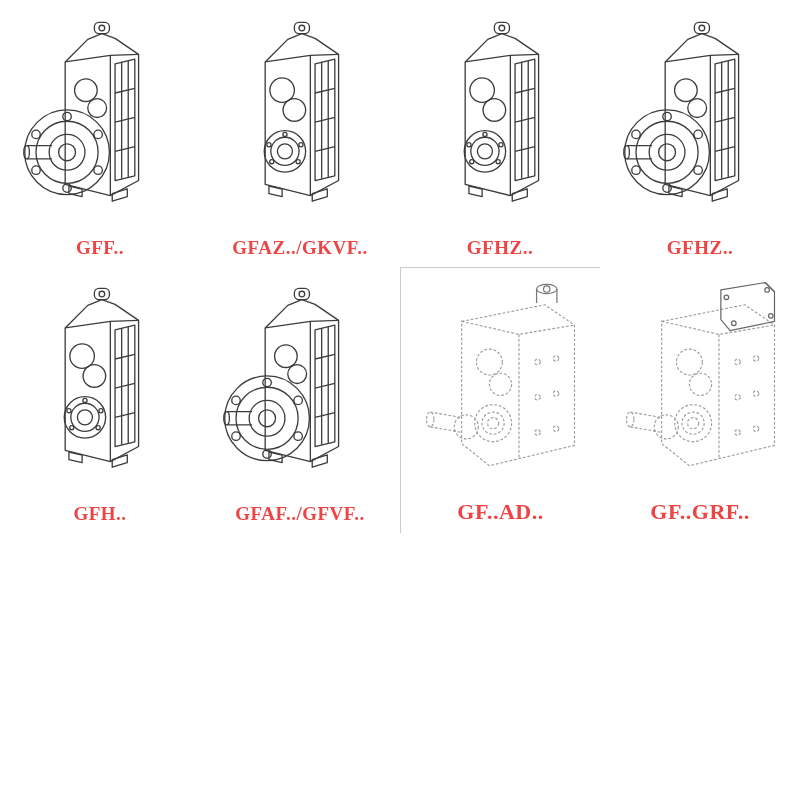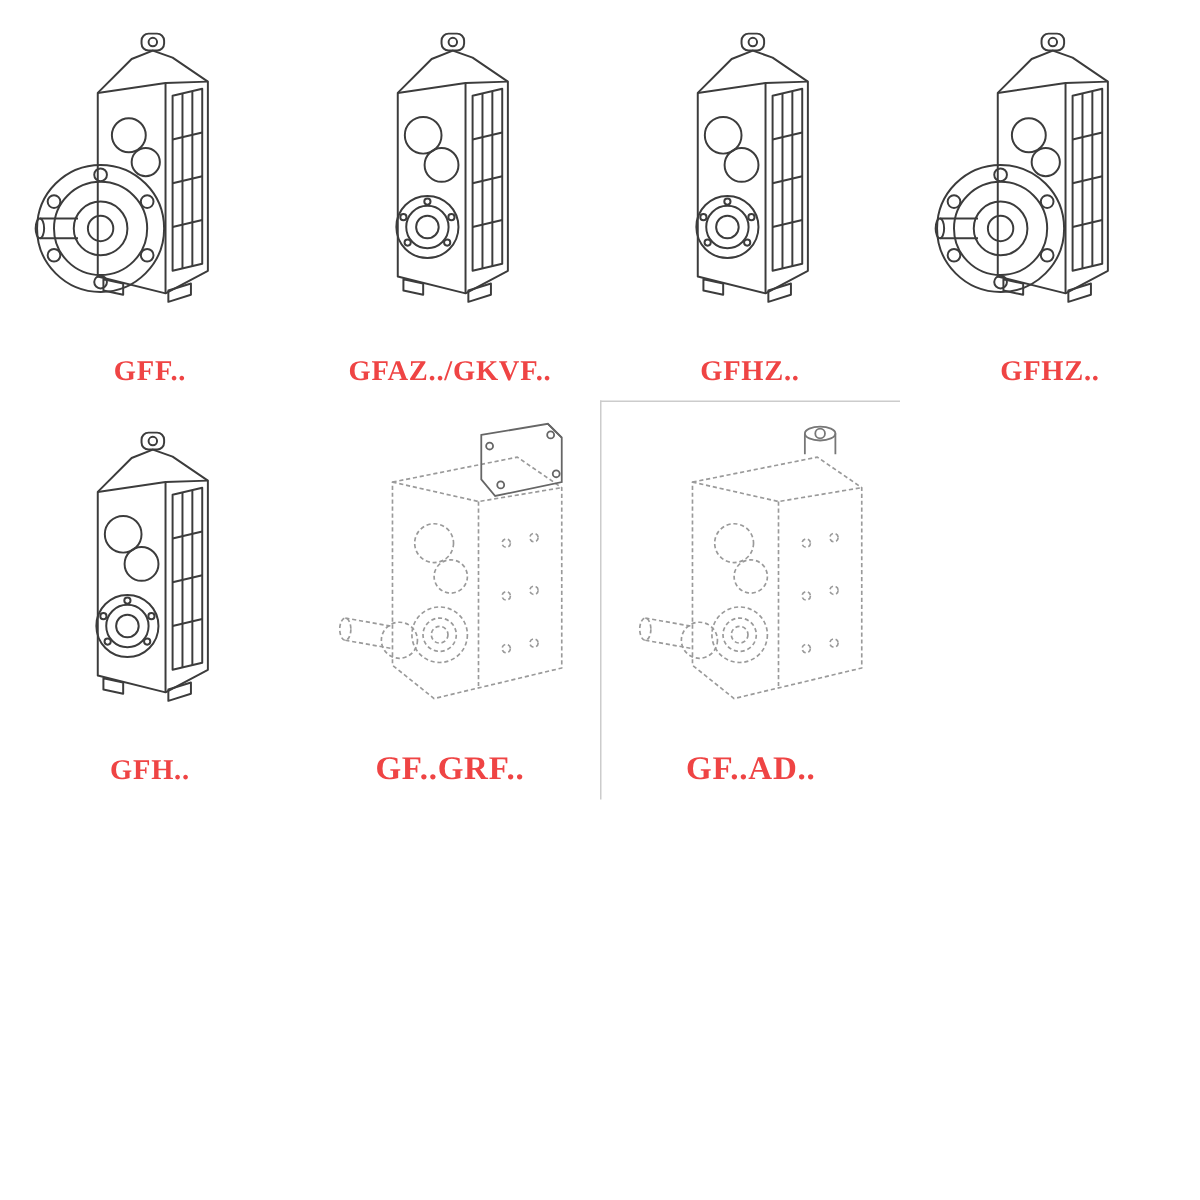--- a/index.html
+++ b/index.html
@@ -198,33 +198,41 @@
       <svg class="draw solid" width="160" viewBox="0 0 170 210">
           <use href="#g-shaft"></use>
         </svg>
     </div>
     <figcaption class="label">GFH..</figcaption>
   </figure>
 
 
 
 
-
+  <figure class="cell">
+    <div class="art">
+      <svg class="draw solid" width="160" viewBox="0 0 170 210">
+          <use href="#g-flange"></use>
+        </svg>
+    </div>
+    <figcaption class="label">GFAF../GFVF..</figcaption>
+  </figure>
+
+
+  <figure class="cell boxed">
+    <div class="art">
+      <svg class="draw ghost" width="185" viewBox="0 0 200 215">
+          <use href="#g-ghost-ad"></use>
+        </svg>
+    </div>
+    <figcaption class="label lg">GF..AD..</figcaption>
+  </figure>
 
   <figure class="cell">
     <div class="art">
       <svg class="draw ghost" width="185" viewBox="0 0 200 215">
           <use href="#g-ghost-grf"></use>
         </svg>
     </div>
     <figcaption class="label lg">GF..GRF..</figcaption>
   </figure>
 
-  <figure class="cell boxed">
-    <div class="art">
-      <svg class="draw ghost" width="185" viewBox="0 0 200 215">
-          <use href="#g-ghost-ad"></use>
-        </svg>
-    </div>
-    <figcaption class="label lg">GF..AD..</figcaption>
-  </figure>
-
 </div>
 
 </body></html>

